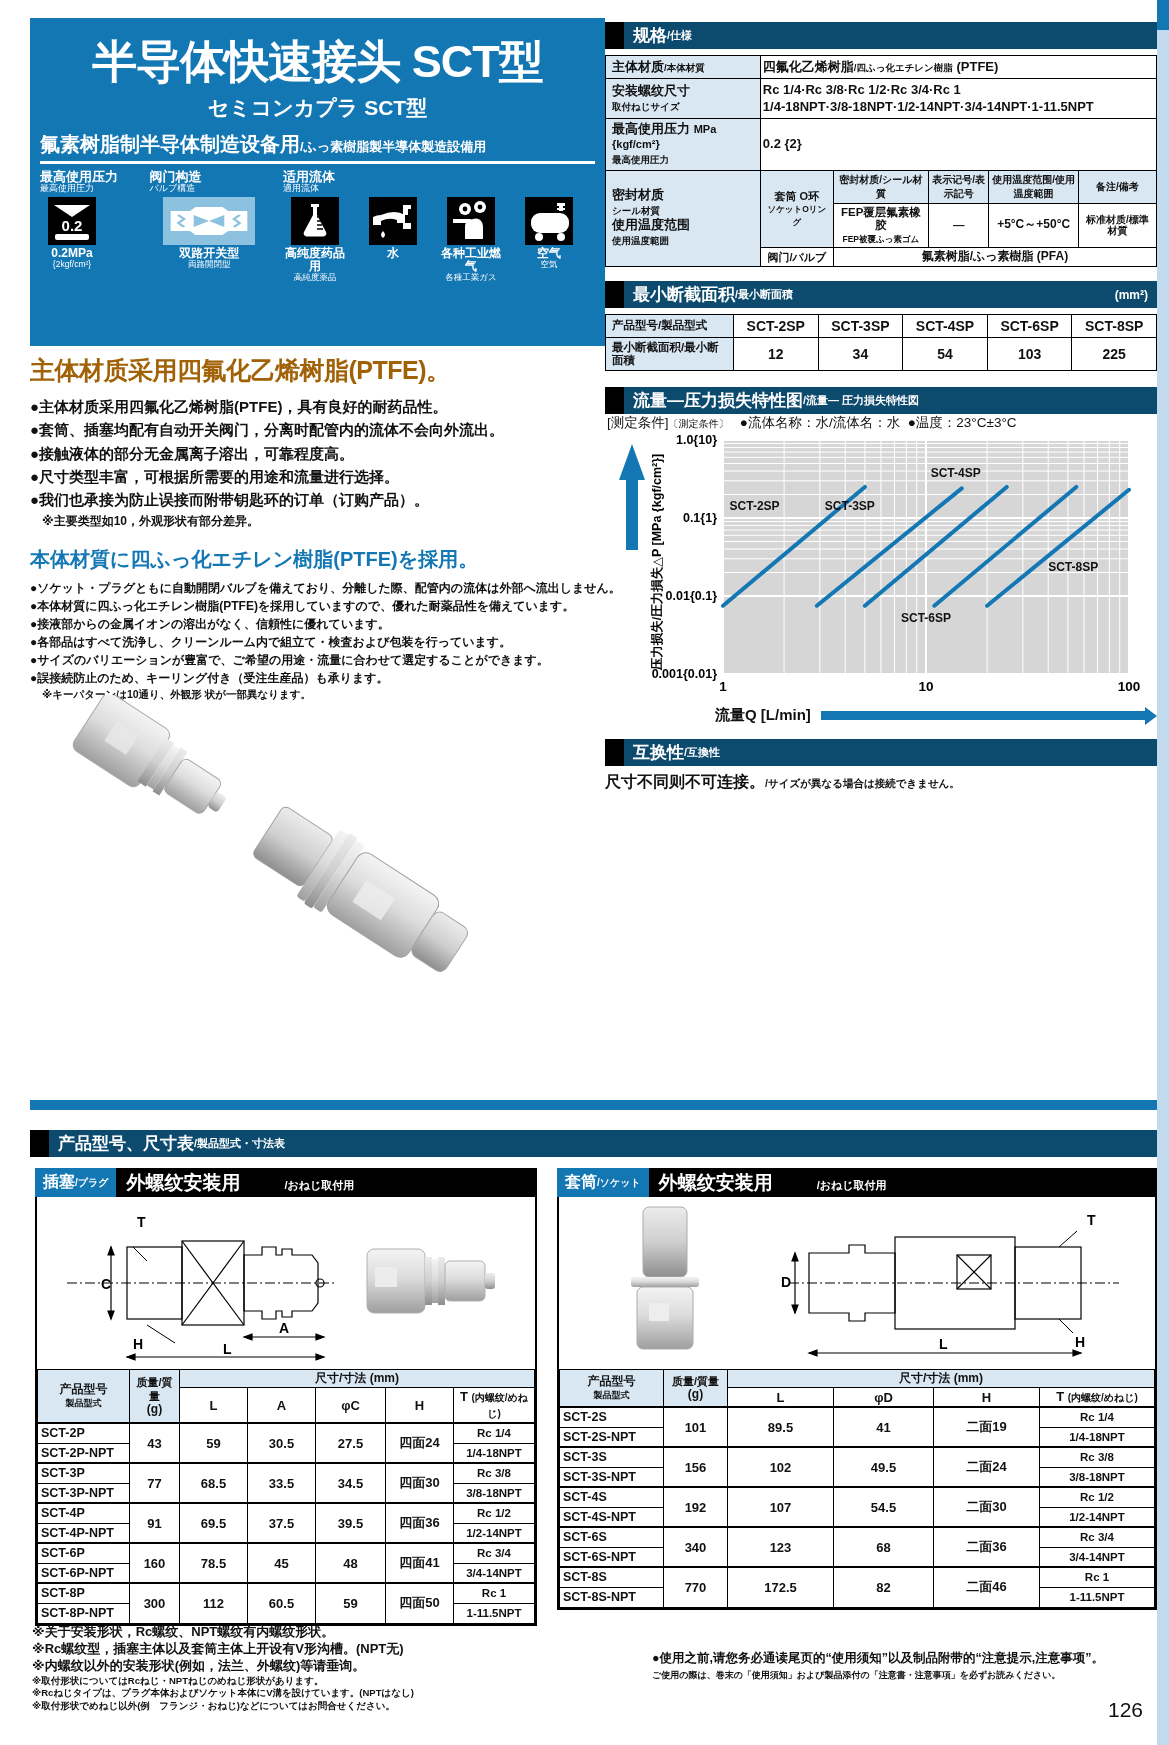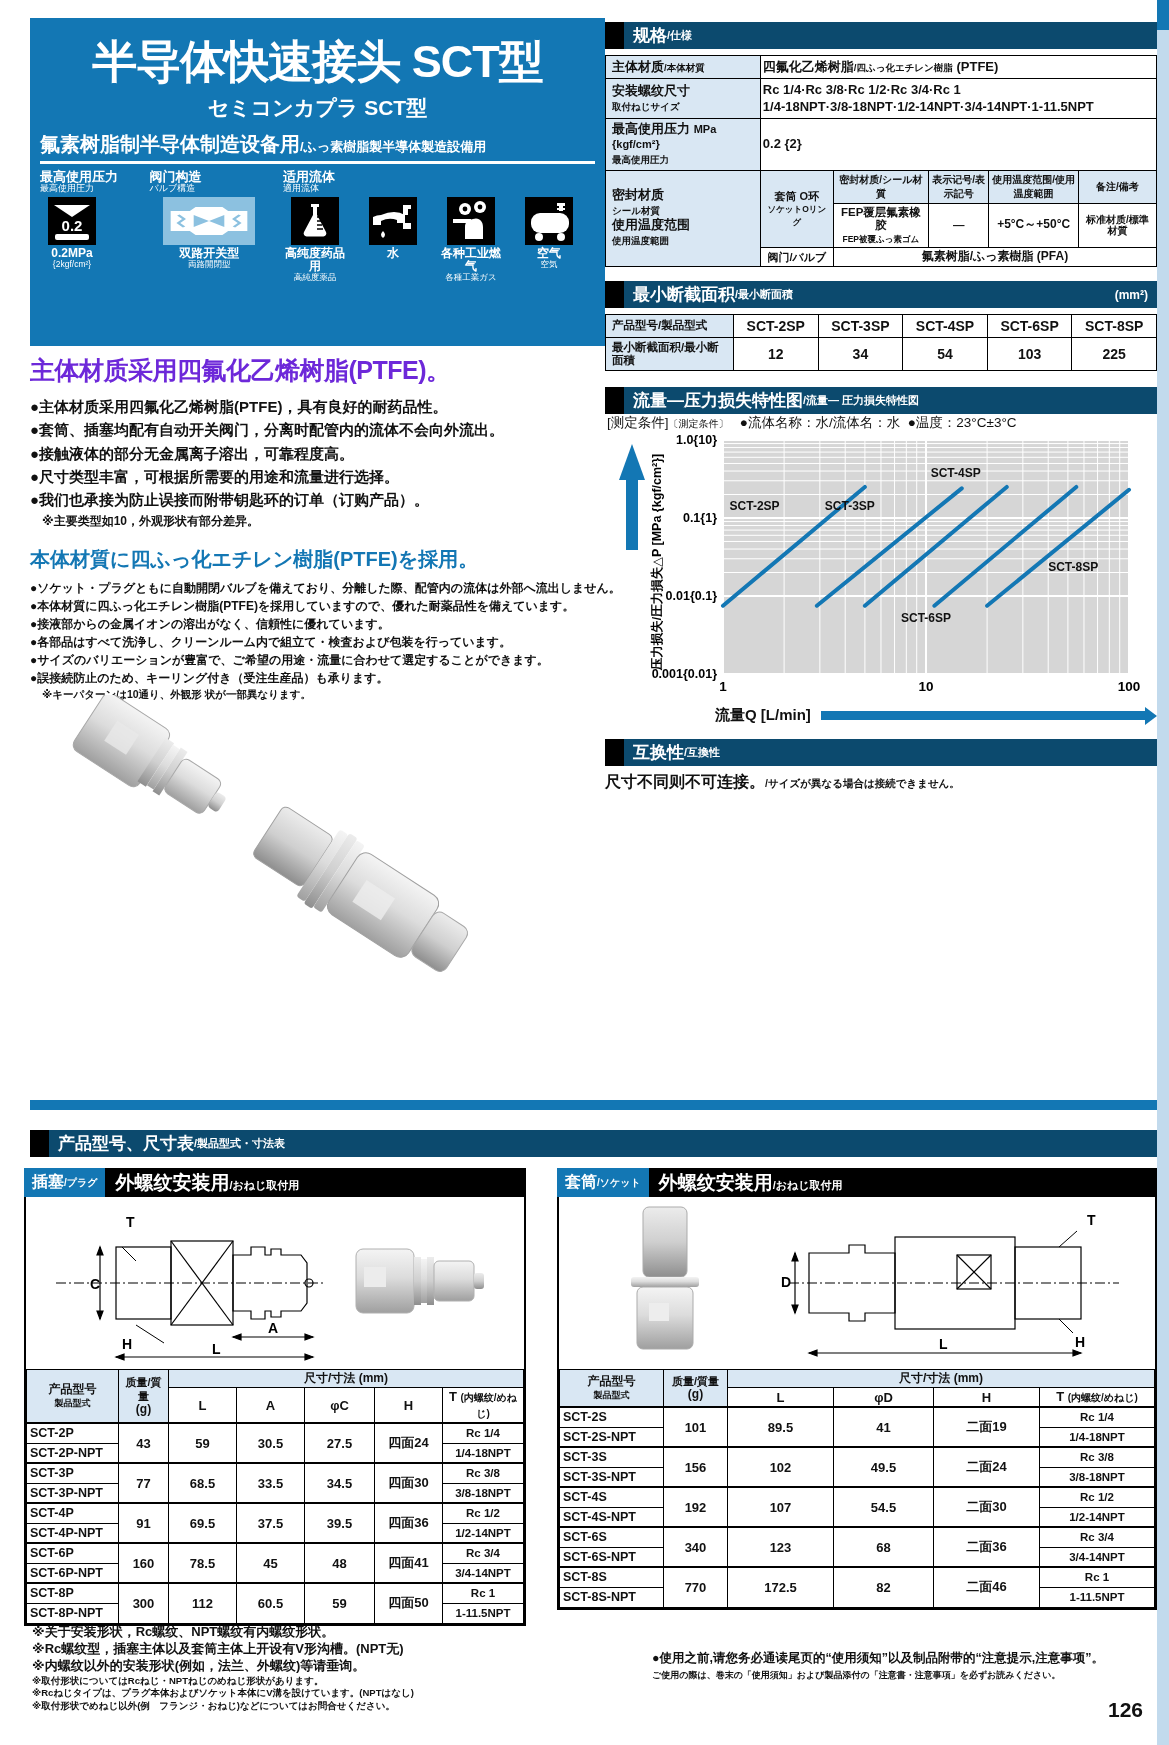--- a/index.html
+++ b/index.html
@@ -60,42 +60,42 @@
   table.min td.num { font-size:14px; font-weight:bold; padding:3px 0; }
 
   .cond { font-size:13.5px; font-weight:normal; margin:0 0 0 2px; }
   .cond .sm { font-size:10px; }
 
   .compat-text { font-size:16px; font-weight:bold; margin-top:6px; }
   .compat-text .ja { font-size:10.5px; }
 
   
   .intro { left:30px; top:354px; width:600px; }
-  .intro h2 { color:#6d28d9; font-size:25px; font-weight:bold; letter-spacing:-0.5px; margin-bottom:8px; white-space:nowrap; }
+  .intro h2 { color:#a16207; font-size:25px; font-weight:bold; letter-spacing:-0.5px; margin-bottom:8px; white-space:nowrap; }
   .intro h3 { color:#1377b4; font-size:20px; font-weight:bold; margin:16px 0 6px 0; white-space:nowrap; }
   .b-zh div { font-size:15px; font-weight:bold; line-height:1.55; white-space:nowrap; }
   .note-zh { font-size:12px; font-weight:bold; margin:2px 0 0 12px; }
   .b-ja div { font-size:12px; font-weight:bold; line-height:1.5; white-space:nowrap; }
   .note-ja { font-size:10.5px; font-weight:bold; margin:1px 0 0 12px; }
 
   
   .photo { left:40px; top:695px; width:500px; height:310px; }
 
   
   .divider { left:30px; top:1100px; width:1127px; height:10px; background:#1377b4; }
   .size-hd { left:30px; top:1130px; width:1127px; }
 
   .panel { top:1168px; }
   .panel-hd { height:29px; background:#000; color:#fff; display:flex; align-items:center; }
   .panel-tag { background:#1377b4; height:100%; display:flex; align-items:center; padding:0 8px; font-weight:bold; }
   .panel-tag .zh { font-size:16px; }
   .panel-tag .ja { font-size:10px; }
   .panel-title { padding-left:10px; font-weight:bold; white-space:nowrap; }
   .panel-title .zh { font-size:19px; }
-  .panel-title .ja { font-size:11px; }
+  .panel-title .ja { font-size:11px;margin-left:44px; }
   .panel-body { border:2px solid #000; border-top:none; background:#fff; }
   .diagram { height:172px; position:relative; }
 
   table.dim { width:100%; border-collapse:collapse; }
   table.dim th, table.dim td { border:1px solid #000; }
   table.dim th.lb { background:#d9e7f3; font-size:12px; font-weight:bold; line-height:1.1; padding:2px; }
   table.dim th.lb .ja { font-size:9px; }
   table.dim th.dh { font-size:13px; font-weight:bold; padding:1px; background:#fff; }
   table.dim th.dh .sm { font-size:10px; }
   td.model { font-weight:bold; font-size:12.5px; text-align:left; padding:1px 3px; height:20px; white-space:nowrap; }
@@ -104,21 +104,21 @@
   tr.g > td { border-top:2px solid #000; }
 
   .fnotes { left:32px; top:1624px; width:520px; }
   .fnotes .zh div { font-size:13px; font-weight:bold; line-height:1.3; white-space:nowrap; }
   .fnotes .ja div { font-size:9.5px; font-weight:bold; line-height:1.35; white-space:nowrap; }
 
   .usage { left:652px; top:1650px; width:505px; }
   .usage .zh { font-size:12.5px; font-weight:bold; white-space:nowrap; }
   .usage .ja { font-size:9px; font-weight:bold; margin-top:2px; }
 
-  .pageno { right:26px; top:1698px; font-size:21px; font-weight:bold;text-align:right; }
+  .pageno { right:26px; top:1698px; font-size:21px; font-weight:normal;text-align:right; }
 
   svg text { font-family:"Liberation Sans","DejaVu Sans",sans-serif; }
 </style>
 </head>
 <body>
 
 <div class="abs edge-tab">
     <div class="dark"></div>
   </div>
 
@@ -455,21 +455,21 @@
 <div class="abs size-hd">
   <div class="sec-hd">
     <div class="sq"></div>
     <div class="bar">
         <span class="t1">产品型号、尺寸表</span>
         <span class="t2">/製品型式・寸法表</span>
       </div>
   </div>
 </div>
 
-<div class="abs panel" style="left:24px;width:502px">
+<div class="abs panel" style="left:35px;width:502px">
   <div class="panel-hd">
     <div class="panel-tag">
         <span class="zh">插塞</span>
         <span class="ja">/プラグ</span>
       </div>
     <div class="panel-title"><span class="zh">外螺纹安装用</span><span class="ja">/おねじ取付用</span></div>
   </div>
   <div class="panel-body">
     <div class="diagram">
       <svg width="498" height="172" viewBox="0 0 498 172">

